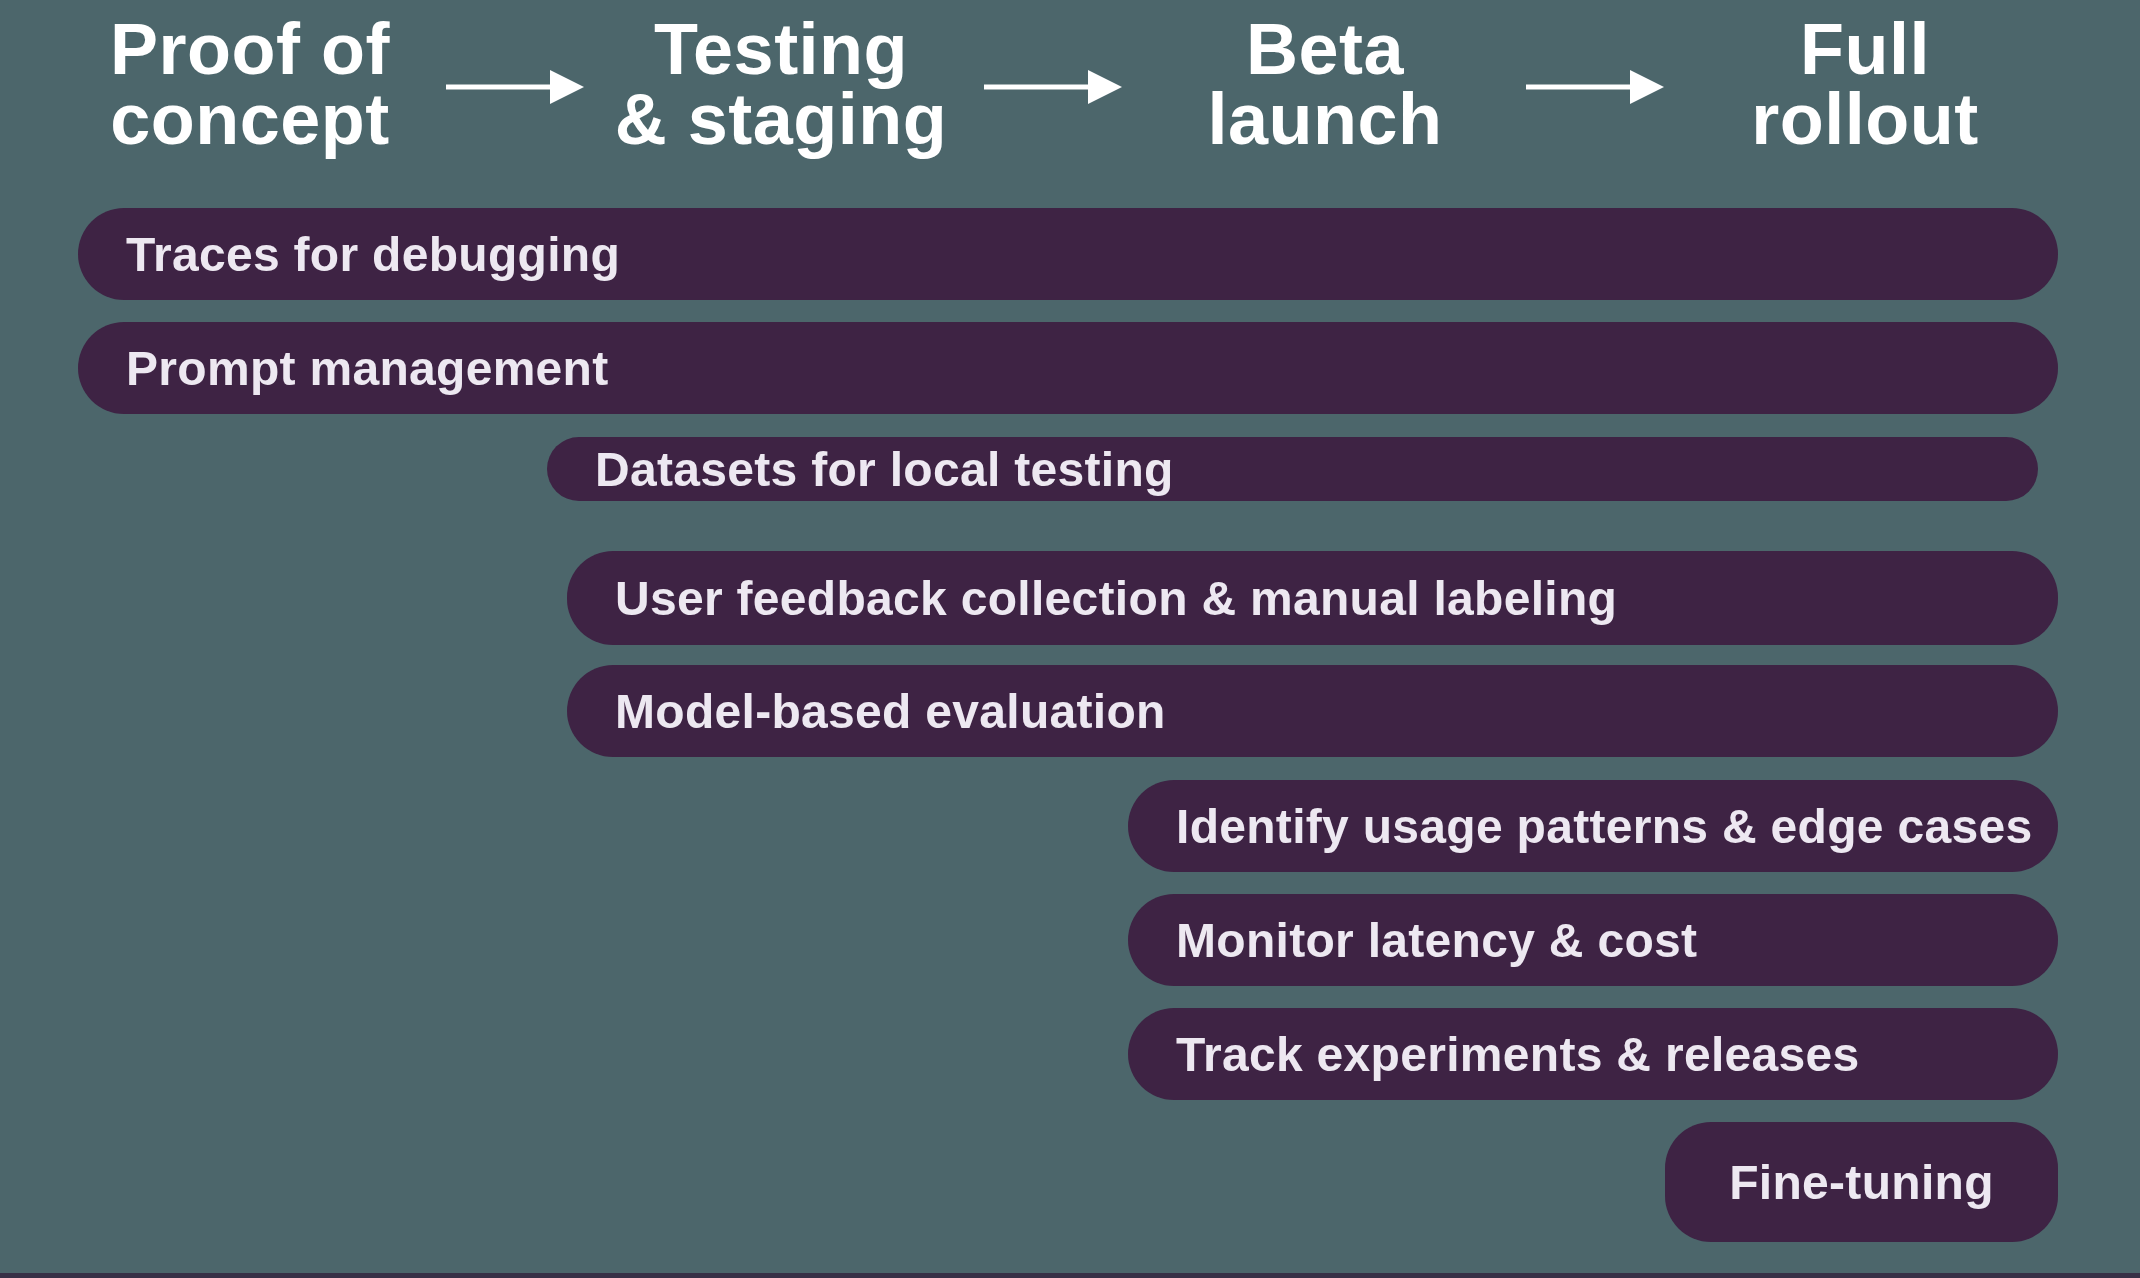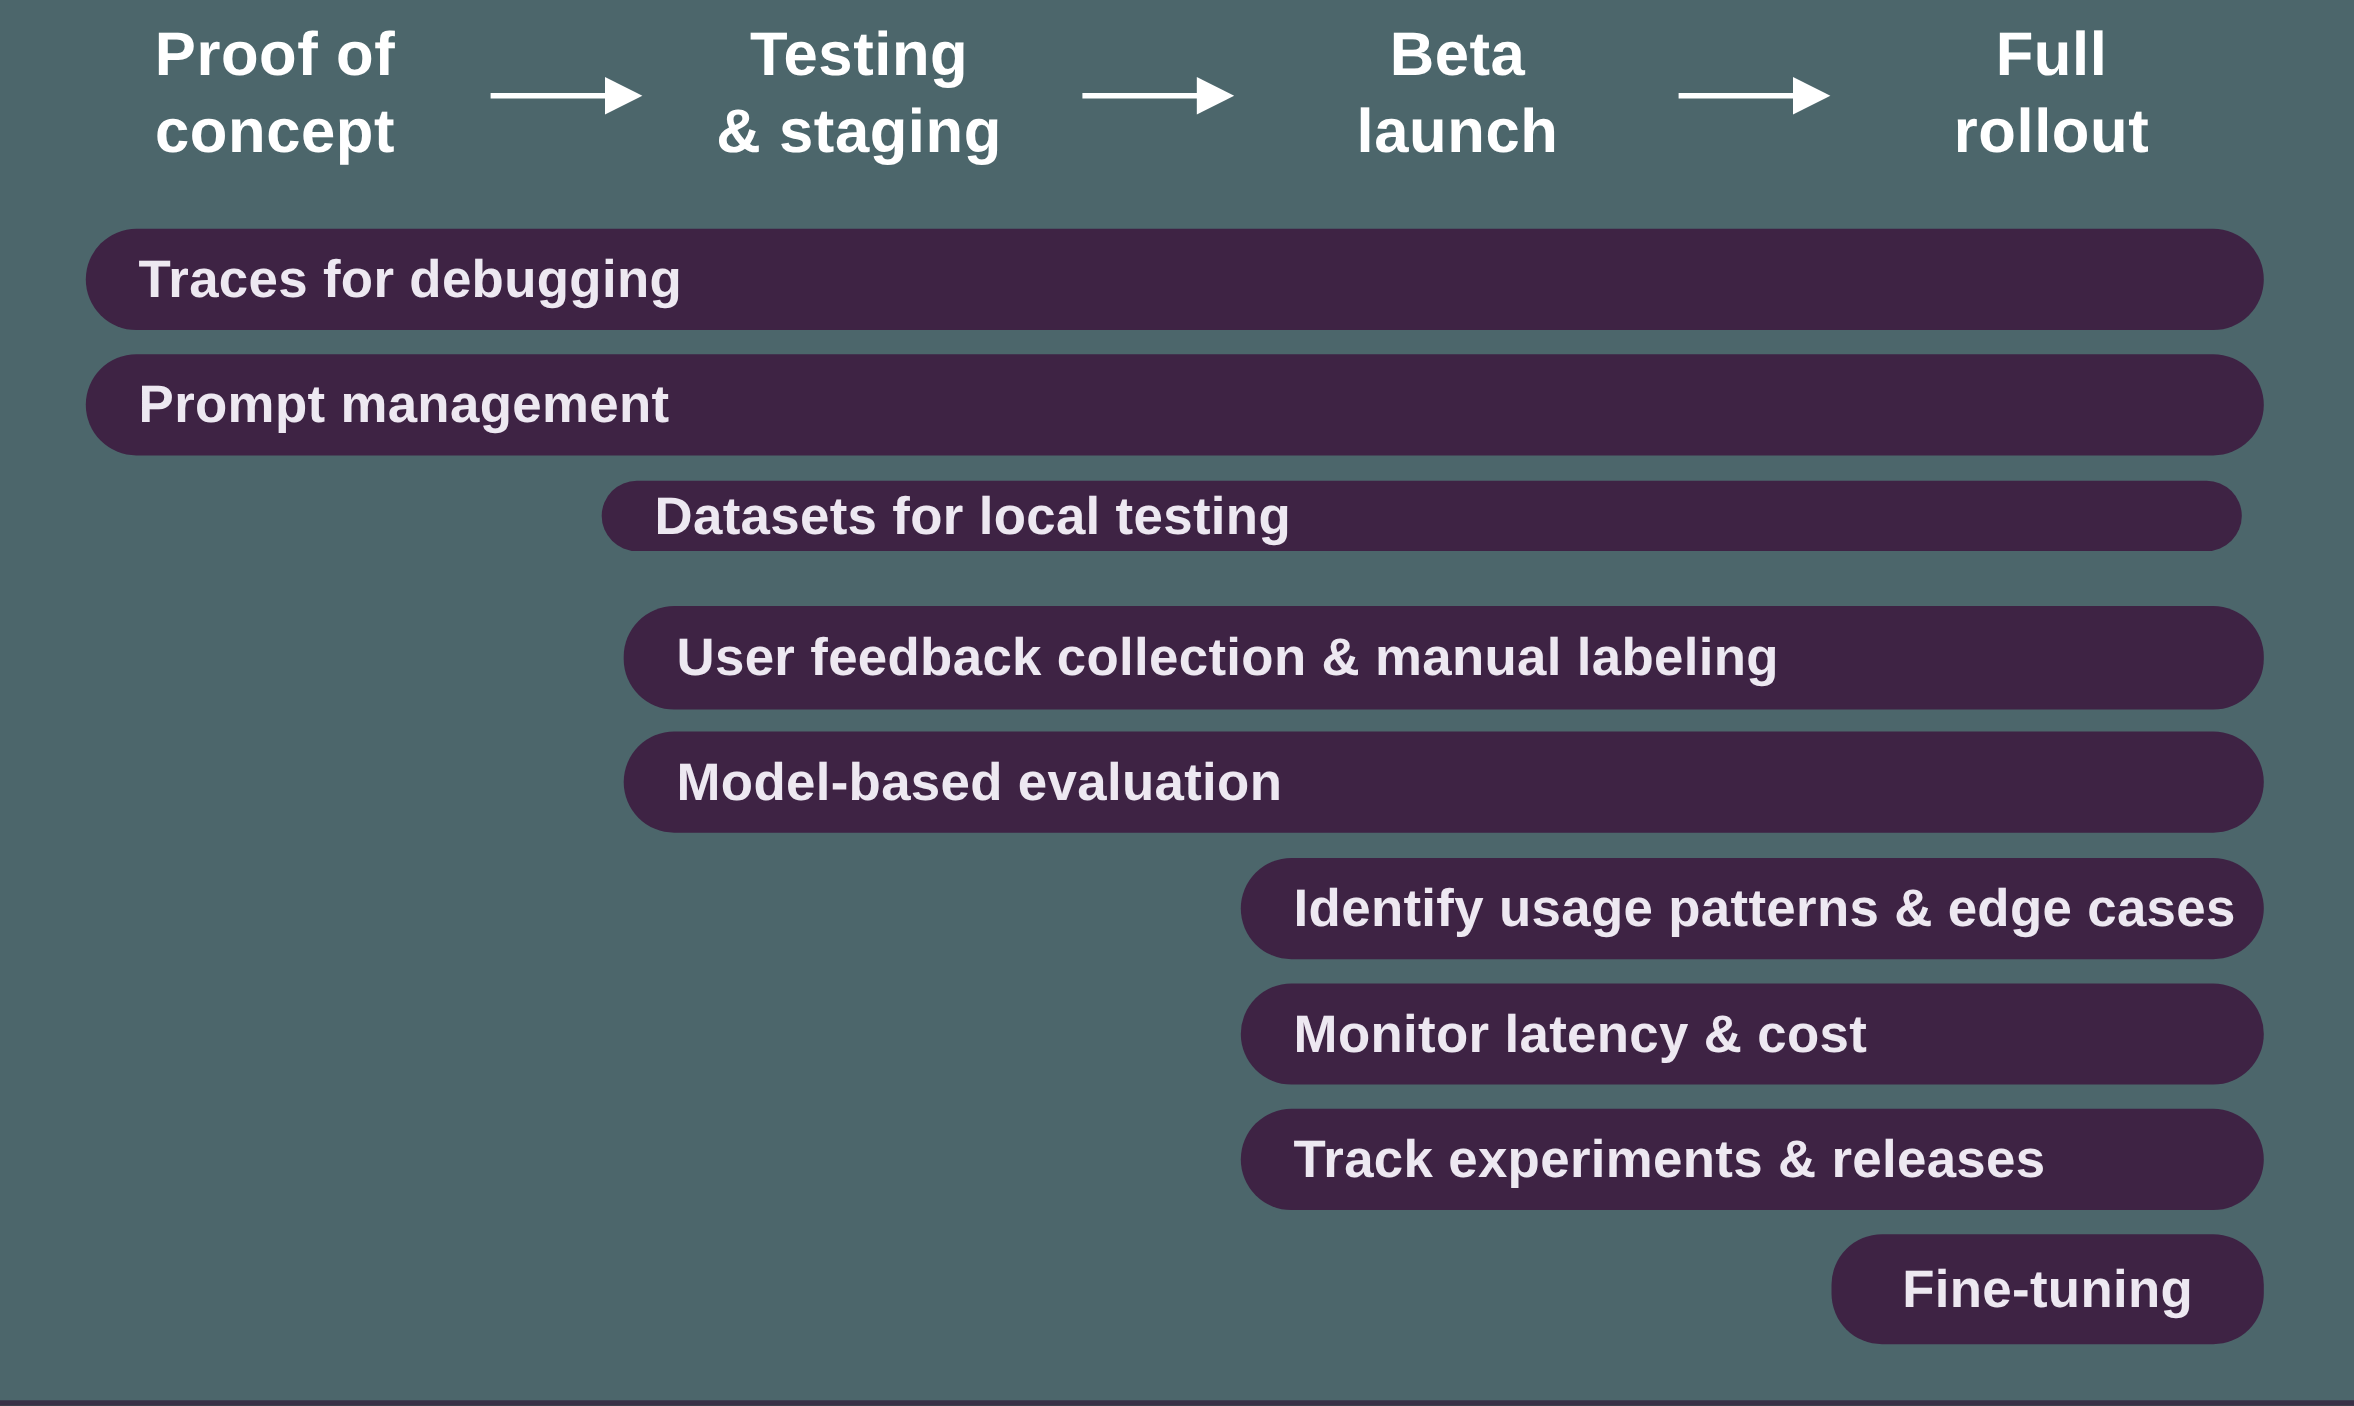--- a/index.html
+++ b/index.html
@@ -13,21 +13,21 @@
     height: 1278px;
     overflow: hidden;
     background: var(--bg, #4C666B);
     font-family: "Liberation Sans", "DejaVu Sans", sans-serif;
   }
   .stage-header {
     position: absolute;
     top: 14px;
     transform: translateX(-50%);
     color: var(--header-text, #FFFFFF);
-    font-size: 56px;
+    font-size: 72px;
     line-height: 70px;
     font-weight: 700;
     text-align: center;
     white-space: pre-line;
     letter-spacing: 0.5px;
   }
   .arrow {
     position: absolute;
     top: 69px;
     width: 142px;
@@ -110,19 +110,19 @@
   </div>
       <div class="bar" style="left: 1128px; width: 930px; top: 780px; height: 92px;">
     <span class="bar-label">Identify usage patterns &amp; edge cases</span>
   </div>
       <div class="bar" style="left: 1128px; width: 930px; top: 894px; height: 92px;">
     <span class="bar-label">Monitor latency &amp; cost</span>
   </div>
       <div class="bar" style="left: 1128px; width: 930px; top: 1008px; height: 92px;">
     <span class="bar-label">Track experiments &amp; releases</span>
   </div>
-      <div class="bar center" style="left: 1665px; width: 393px; top: 1122px; height: 100px;">
+      <div class="bar center" style="left: 1665px; width: 393px; top: 1122px; height: 120px;">
     <span class="bar-label">Fine-tuning</span>
   </div>
     </div>
 
   <div class="bottom-strip"></div>
 </div>
 
 </body></html>

